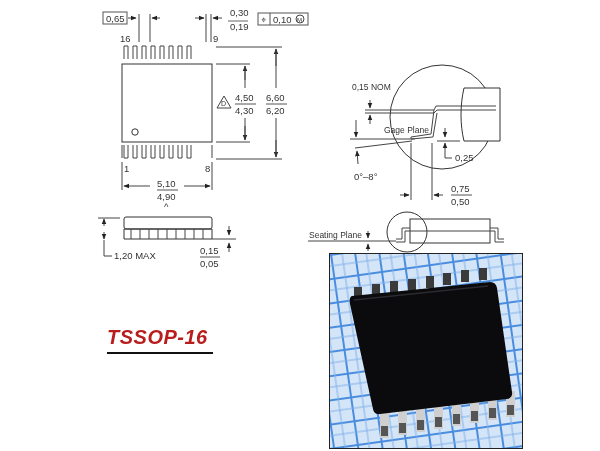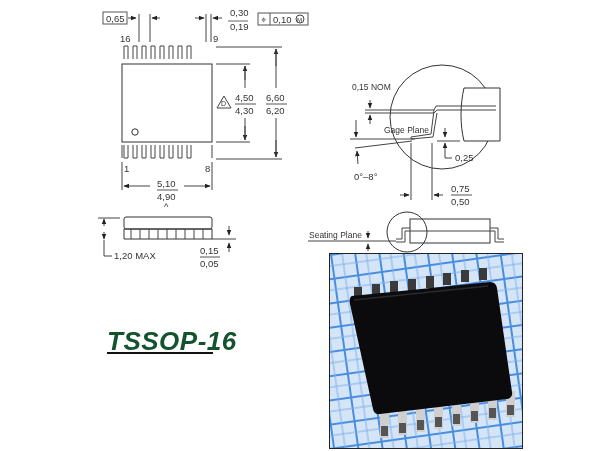--- a/index.html
+++ b/index.html
@@ -1,20 +1,20 @@
 <!DOCTYPE html>
 <html><head>
 <meta charset="utf-8">
 <style>
   html, body { margin:0; padding:0; background:#ffffff; }
   body { width:600px; height:451px; position:relative; overflow:hidden; font-family:"DejaVu Sans", sans-serif; }
   svg.drawing { position:absolute; left:0; top:0; }
   .t { font-family:"Liberation Sans", sans-serif; font-size:9.5px; fill:#333; }
   .ts { font-family:"Liberation Sans", sans-serif; font-size:8.5px; fill:#333; }
-  .title { position:absolute; left:107px; top:326px; font-family:"Liberation Sans", sans-serif; font-weight:bold; font-style:italic; font-size:26px; color:#14532d; letter-spacing:0.5px; }
+  .title { position:absolute; left:107px; top:326px; font-family:"Liberation Sans", sans-serif; font-weight:bold; font-style:italic; font-size:20px; color:#b91c1c; letter-spacing:0.5px; }
   .title-underline { position:absolute; left:107px; top:352px; width:106px; height:2px; background:#111; }
   .photo { position:absolute; left:329px; top:253px; width:192px; height:194px; border:1.5px solid #222; overflow:hidden; background:#d8e8fa; }
 </style>
 </head>
 <body>
 
 <svg class="drawing" width="600" height="451" viewBox="0 0 600 451" xmlns="http://www.w3.org/2000/svg">
   <defs>
     <marker id="arr" viewBox="0 0 10 10" refX="9" refY="5" markerWidth="6" markerHeight="6" orient="auto-start-reverse">
       <path d="M0,1 L10,5 L0,9 z" fill="#222"></path>

